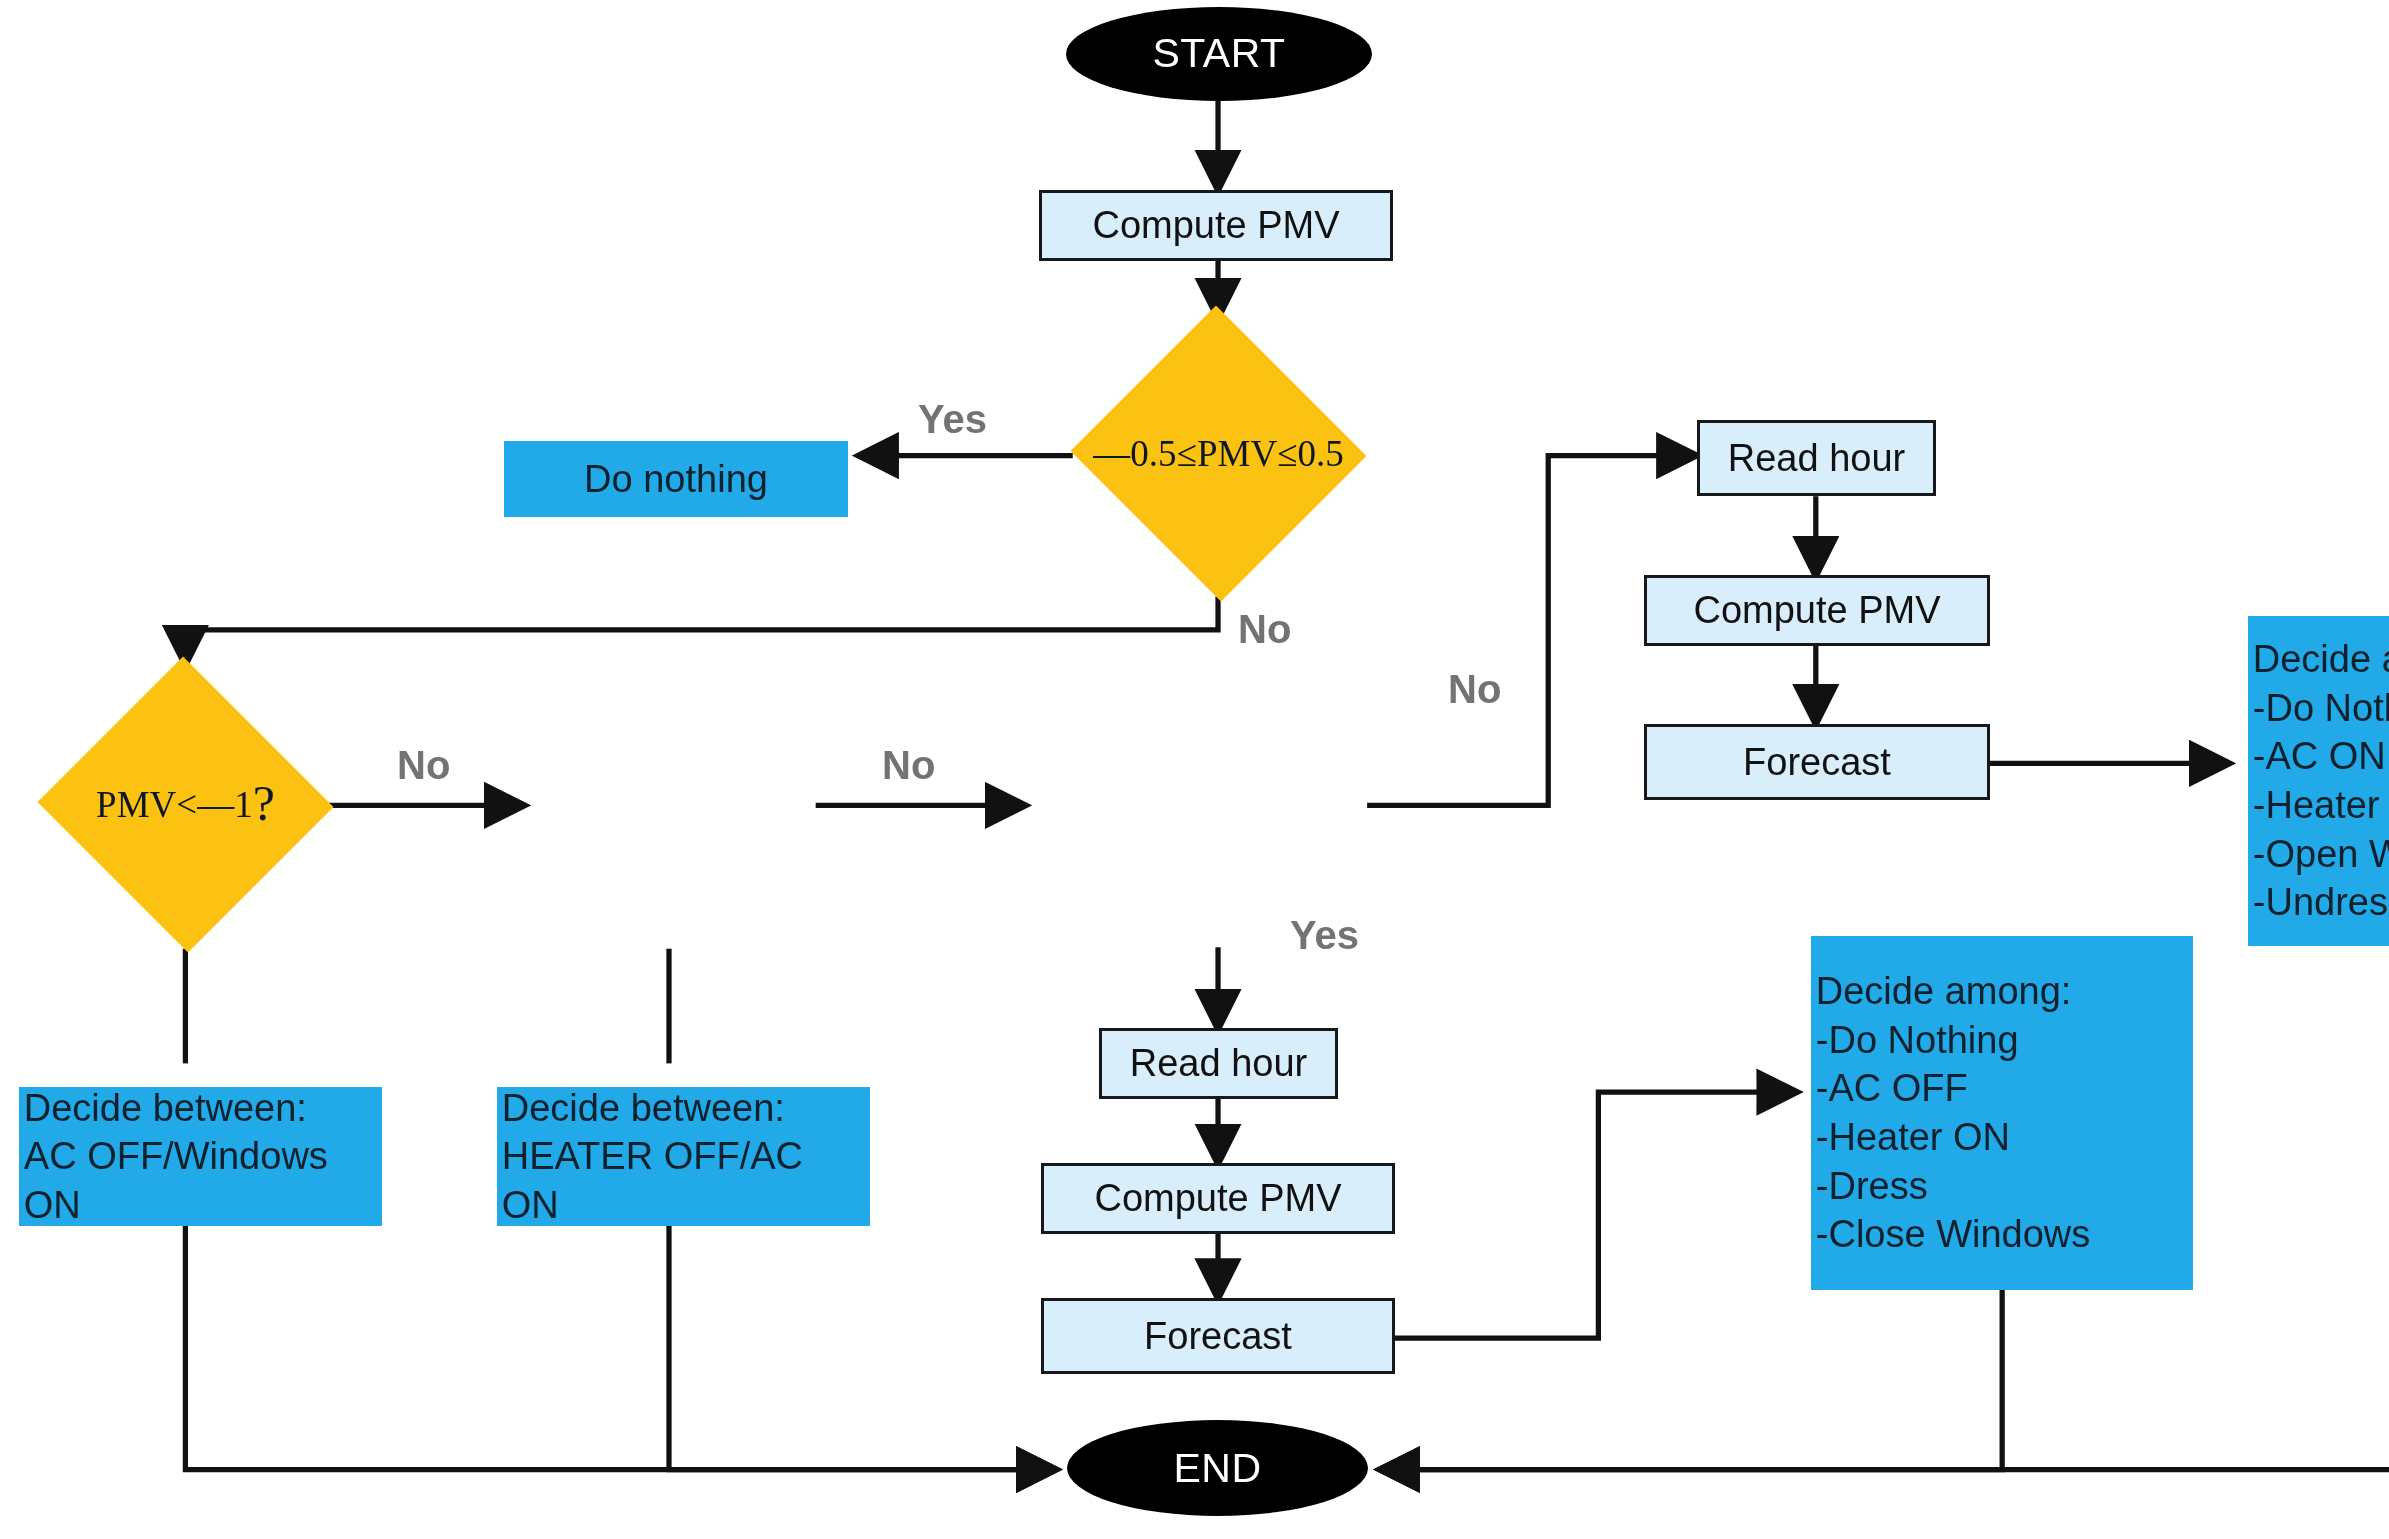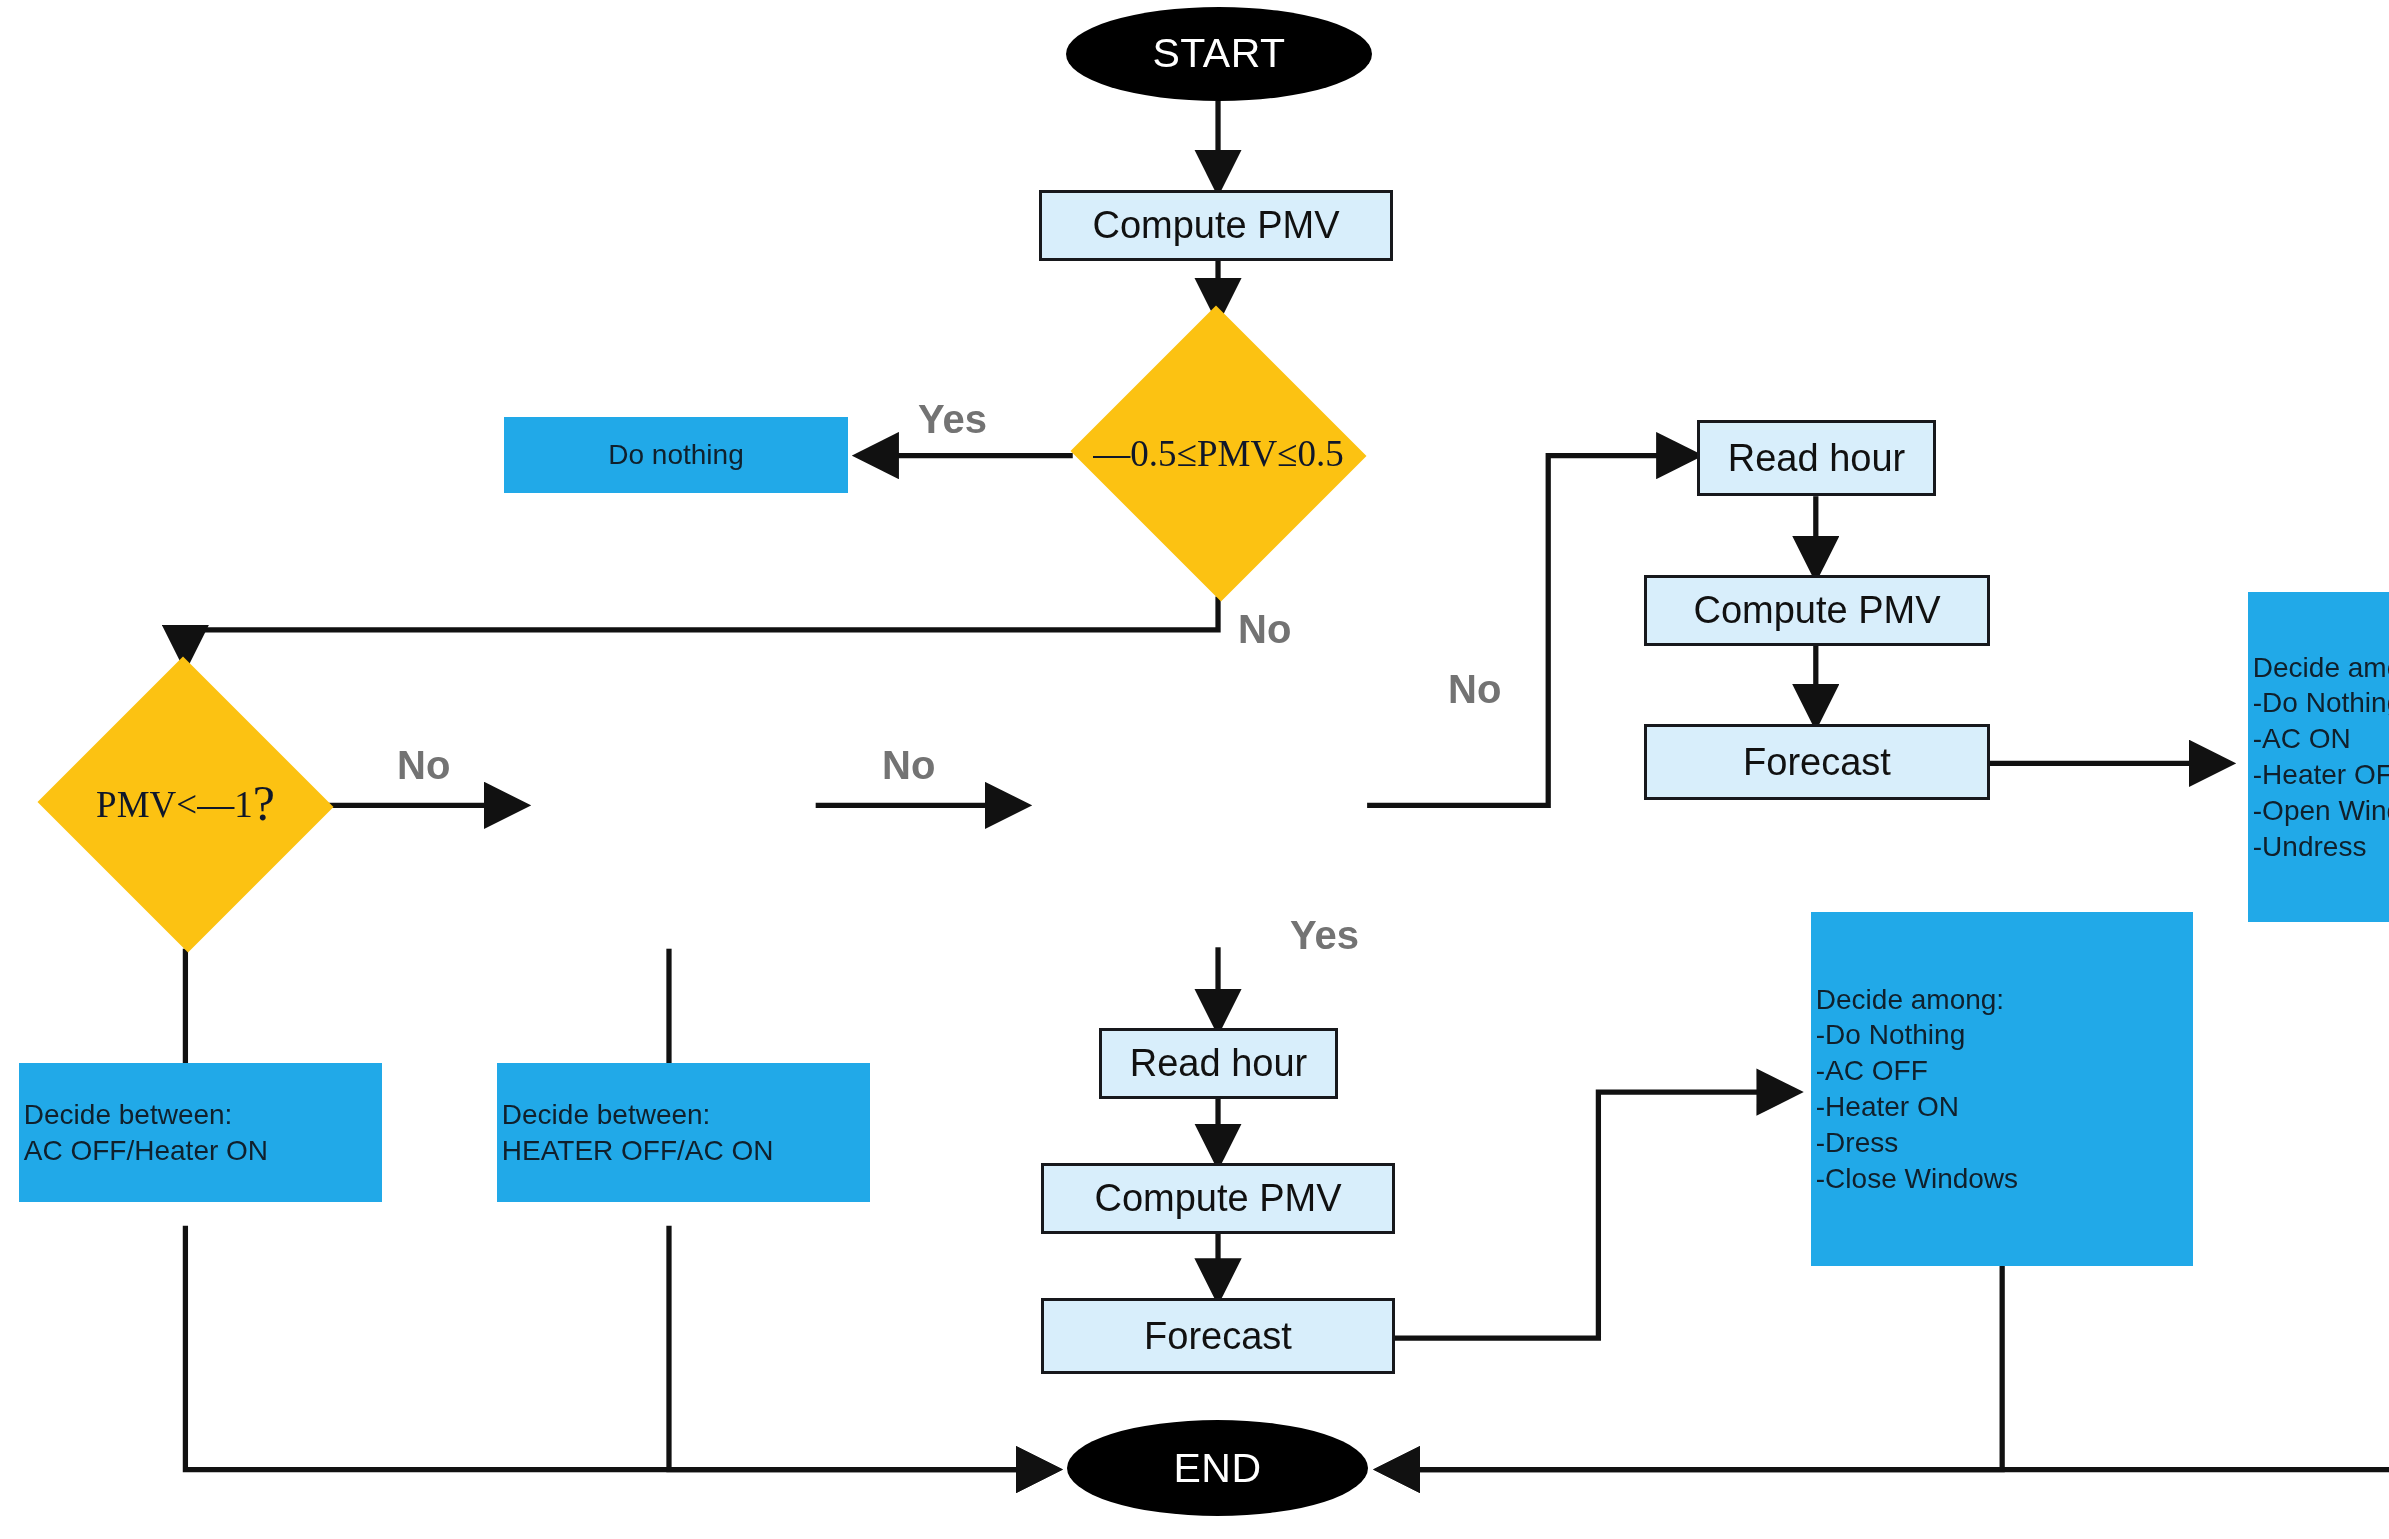--- a/index.html
+++ b/index.html
@@ -37,23 +37,24 @@
   }
   
   .process{
     background:#d8eefb;
     border:3.3px solid #17181c;
     font-size:38px;
   }
   
   .action{
     background:#21a9e8;
-    font-size:28px;
+    font-size:38px;
     color:#10202c;
     padding:2.9px 4.8px;
+    margin-top:24px;
   }
   .action .lines{display:block;width:100%;}
   .action .lines span{display:block;}
   
   .decision{
     background:transparent;
   }
   .decision .dia{
     position:absolute;
     left:0; top:0;
@@ -162,21 +163,21 @@
     <div class="dtext">
       <span>PMV&lt;—1</span><span class="q">?</span>
     </div>
   </div>
 
 
 
   <div class="node action" style="left:19px;top:1063px;width:363px;height:139px;">
     <span class="lines">
       <span>Decide between:</span>
-      <span>AC OFF/Heater ON</span>
+      <span>AC OFF/Windows ON</span>
     </span>
   </div>
 
   <div class="node action" style="left:497px;top:1063px;width:373px;height:139px;">
     <span class="lines">
       <span>Decide between:</span>
       <span>HEATER OFF/AC ON</span>
     </span>
   </div>
 

